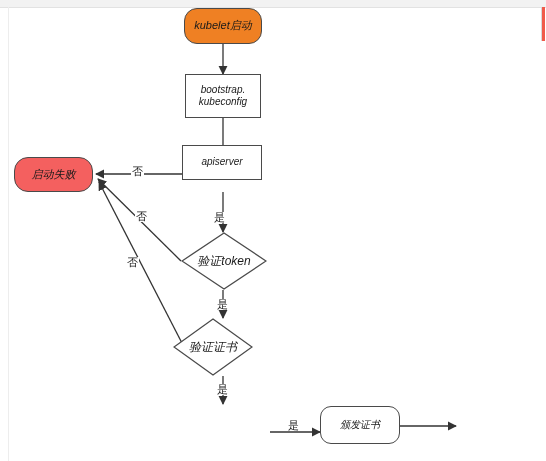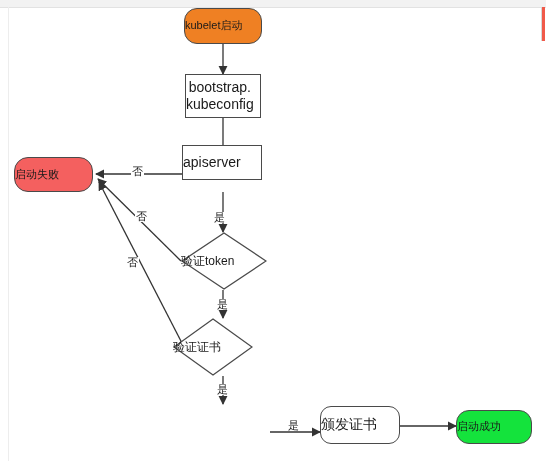--- a/index.html
+++ b/index.html
@@ -38,39 +38,40 @@
   svg#edges {
     position: absolute;
     left: 0; top: 0;
     width: 546px; height: 461px;
   }
   .node {
     position: absolute;
     box-sizing: border-box;
     display: flex;
     align-items: center;
-    justify-content: flex-start;
+    justify-content: center;
     text-align: center;
     line-height: 1.22;
     color: #1a1a1a;
     font-size: 11px;
     white-space: pre-line;
+    font-style: italic;
   }
   .n-term {
     border-radius: 13px;
     border: 1.4px solid #4a4a4a;
     font-size: 11px;
   }
   .n-start { background: #ef8023; }
   .n-fail  { background: #f4605f; border-radius: 14px; }
   .n-ok    { background: #14e33c; }
   .n-proc {
     background: #ffffff;
     border: 1.3px solid #4a4a4a;
-    font-size: 14px;
+    font-size: 10px;
   }
   .n-dec {
     background: transparent;
     border: none;
     font-size: 12px;
   }
   .n-dec .dec-shape {
     position: absolute;
     left: 0; top: 0;
     width: 100%; height: 100%;
@@ -158,23 +159,20 @@
       <polygon points="40,1 79,29 40,57 1,29" fill="#ffffff" stroke="#4a4a4a" stroke-width="1.3"></polygon>
     </svg>
     <span class="dec-label">验证证书</span>
   </div>
 
 
   <div class="node n-proc" style="left:320px; top:406px; width:80px; height:38px;border-radius:11px;">
     <span>颁发证书</span>
   </div>
 
-  <div class="node n-term n-ok" style="left:456px; top:410px; width:76px; height:34px;">
-    <span>启动成功</span>
-  </div>
 
   <div class="edge-label" style="left:131px; top:166px;">否</div>
   <div class="edge-label" style="left:135px; top:211px;">否</div>
   <div class="edge-label" style="left:126px; top:257px;">否</div>
   <div class="edge-label" style="left:213px; top:212px;">是</div>
   <div class="edge-label" style="left:216px; top:299px;">是</div>
   <div class="edge-label" style="left:216px; top:384px;">是</div>
   <div class="edge-label" style="left:287px; top:420px;">是</div>
 
 </div>

